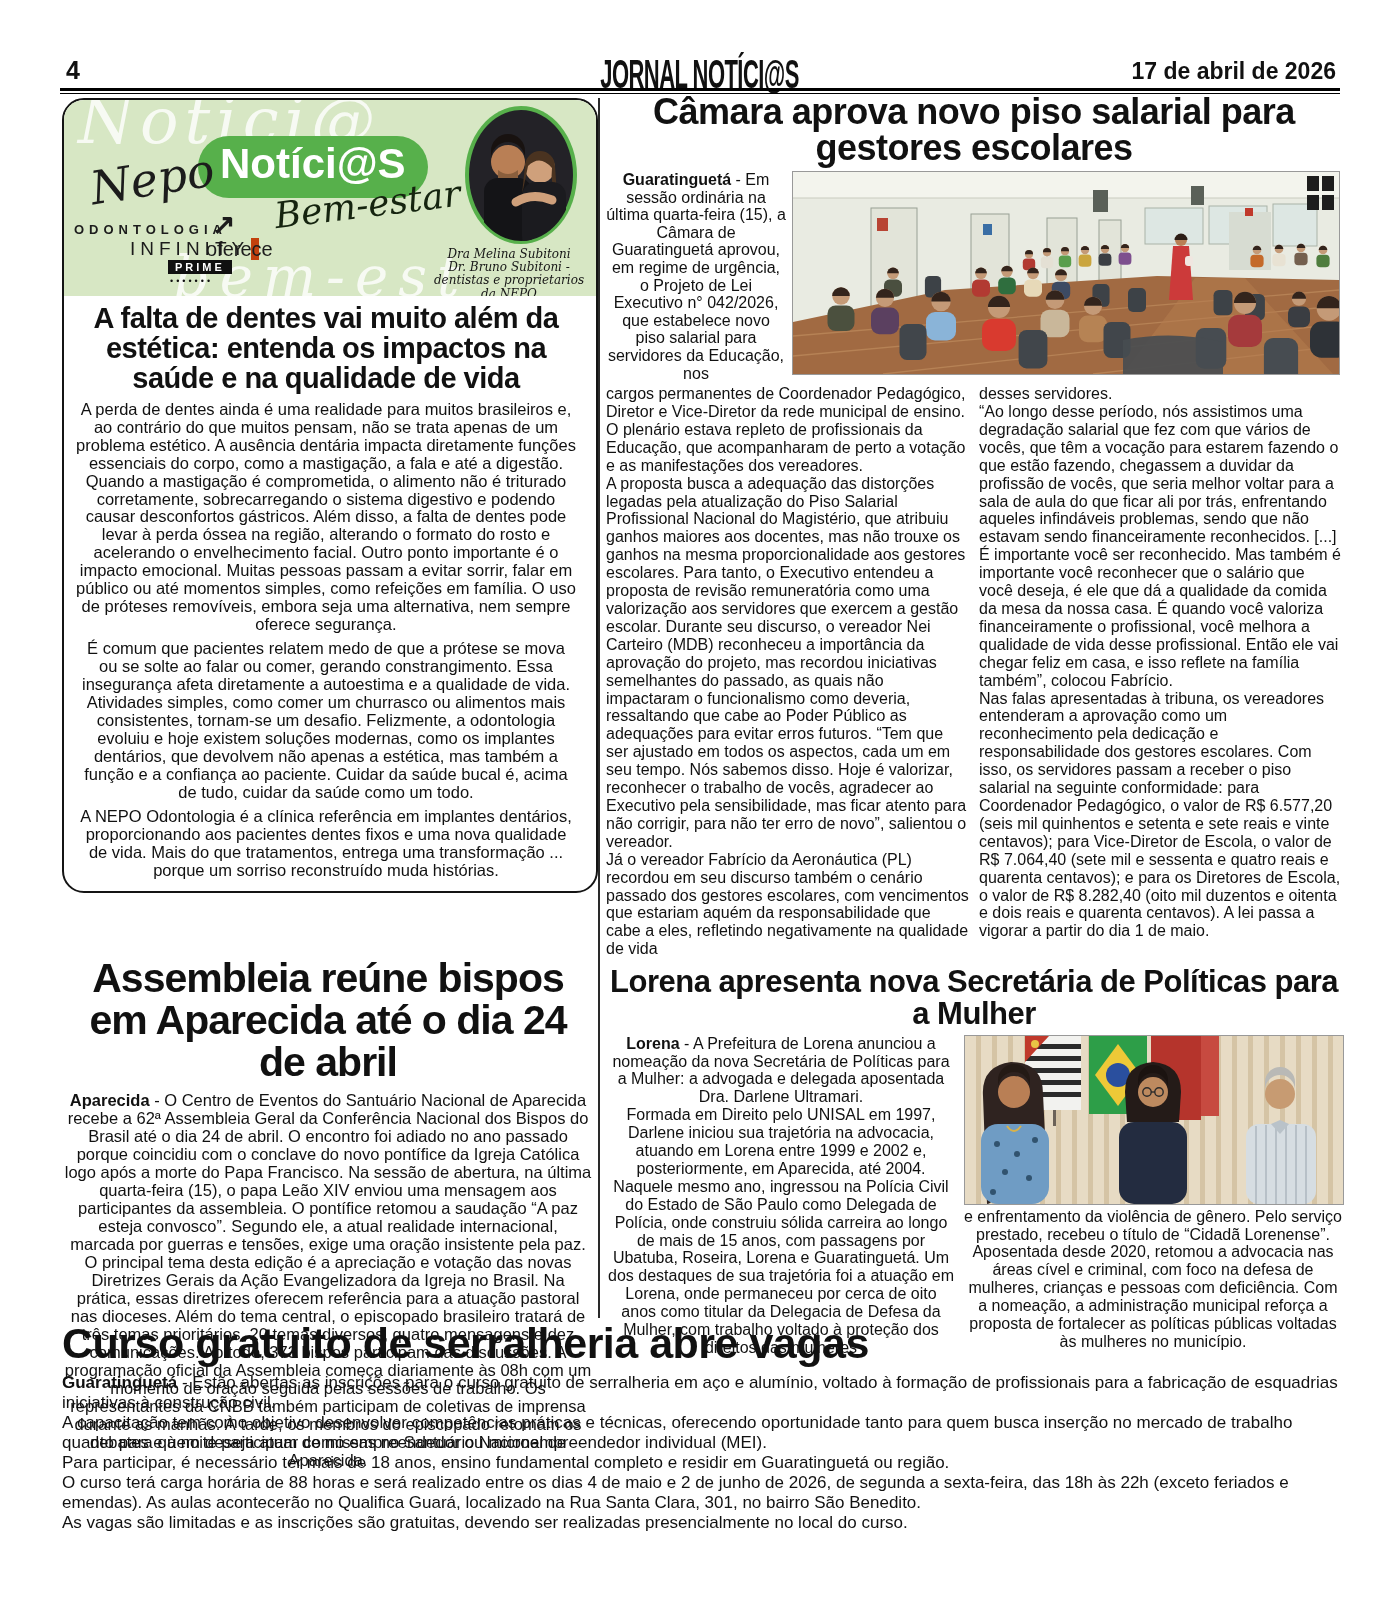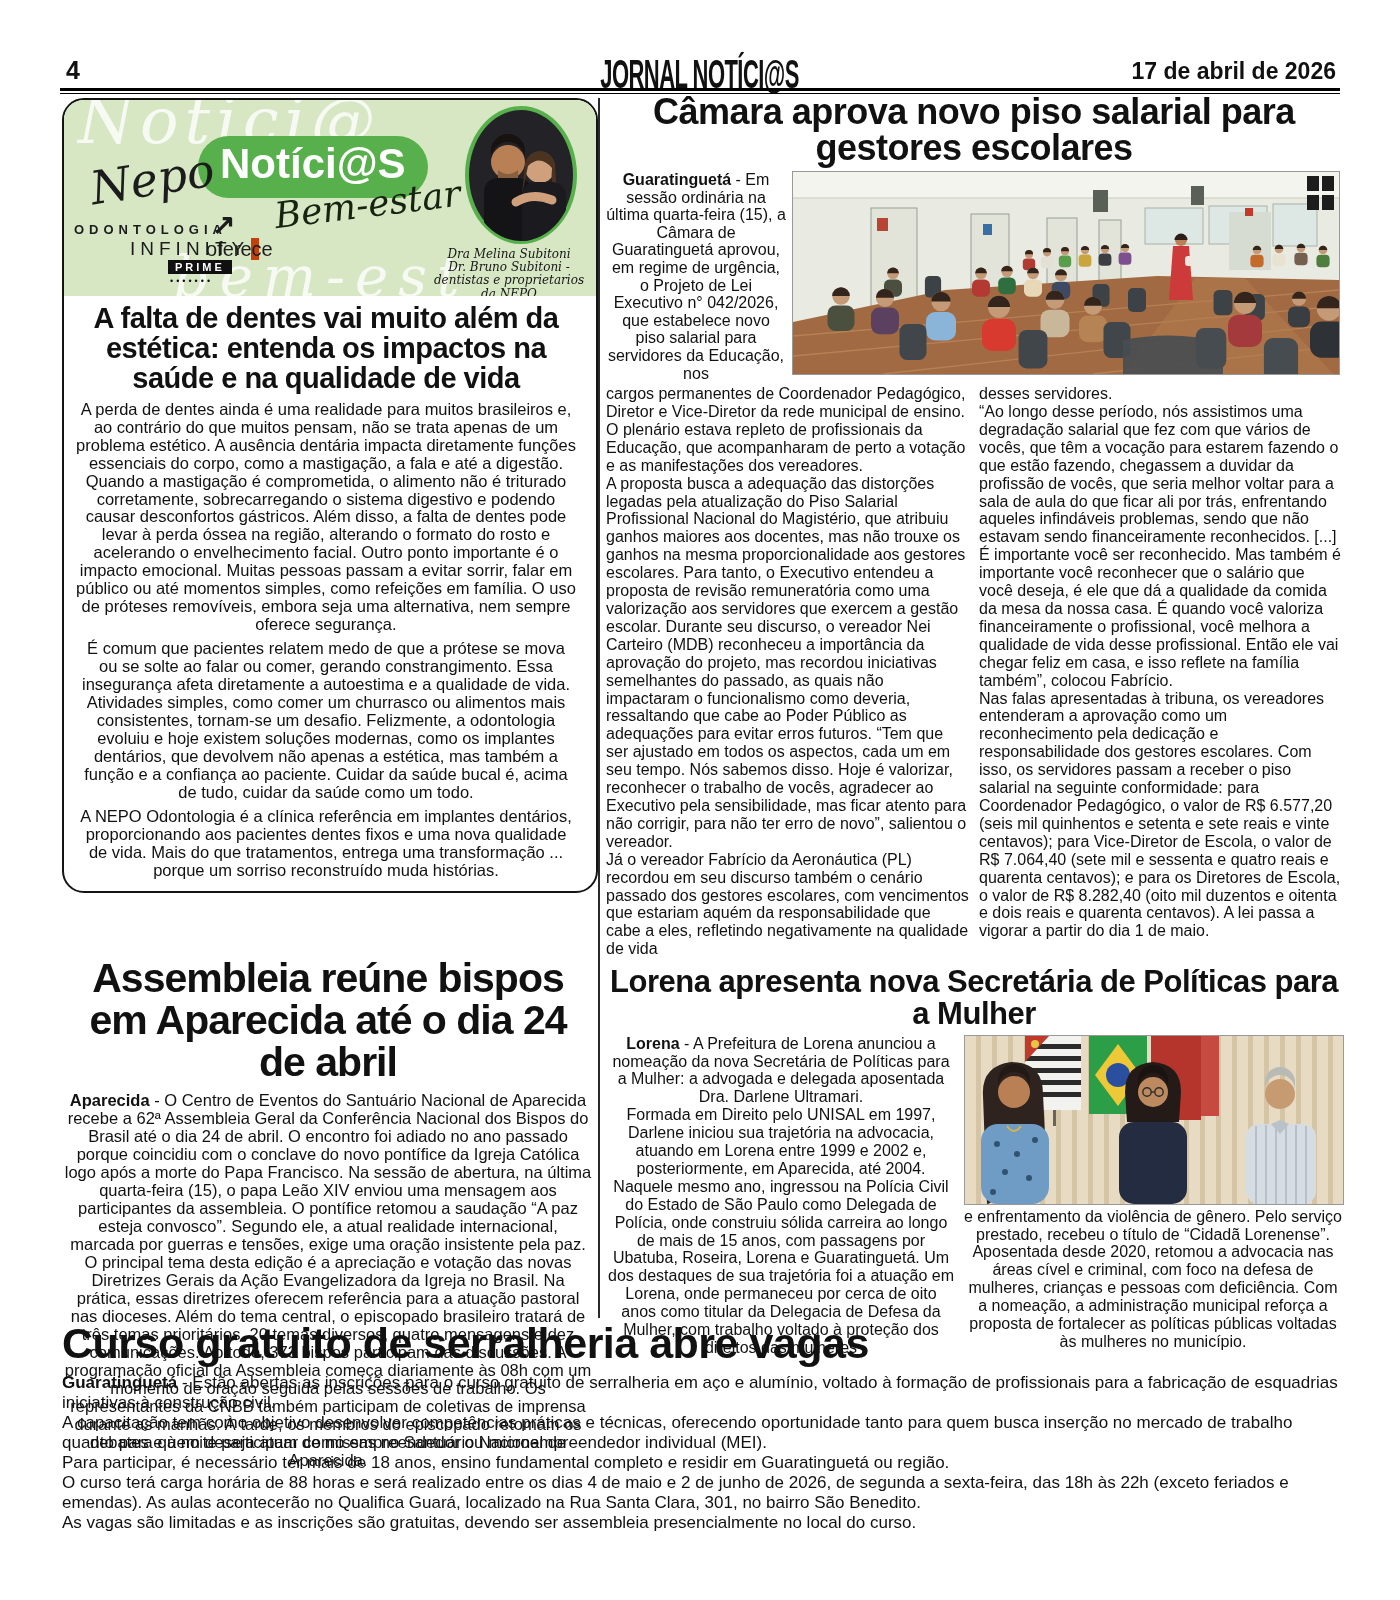--- a/index.html
+++ b/index.html
@@ -336,16 +336,16 @@
       </div>
     </div>
   </div>
 
   <div class="course">
     <h2 class="h-course">Curso gratuito de serralheria abre vagas</h2>
     <p><b class="lead">Guaratinguetá</b><span> - Estão abertas as inscrições para o curso gratuito de serralheria em aço e alumínio, voltado à formação de profissionais para a fabricação de esquadrias iniciativas à construção civil.</span></p>
     <p>A capacitação tem como objetivo desenvolver competências práticas e técnicas, oferecendo oportunidade tanto para quem busca inserção no mercado de trabalho quanto para quem deseja atuar como empreendedor ou microempreendedor individual (MEI).</p>
     <p>Para participar, é necessário ter mais de 18 anos, ensino fundamental completo e residir em Guaratinguetá ou região.</p>
     <p>O curso terá carga horária de 88 horas e será realizado entre os dias 4 de maio e 2 de junho de 2026, de segunda a sexta-feira, das 18h às 22h (exceto feriados e emendas). As aulas acontecerão no Qualifica Guará, localizado na Rua Santa Clara, 301, no bairro São Benedito.</p>
-    <p>As vagas são limitadas e as inscrições são gratuitas, devendo ser assembleia presencialmente no local do curso.</p>
+    <p>As vagas são limitadas e as inscrições são gratuitas, devendo ser realizadas presencialmente no local do curso.</p>
   </div>
 
 </div>
 
 </body></html>

